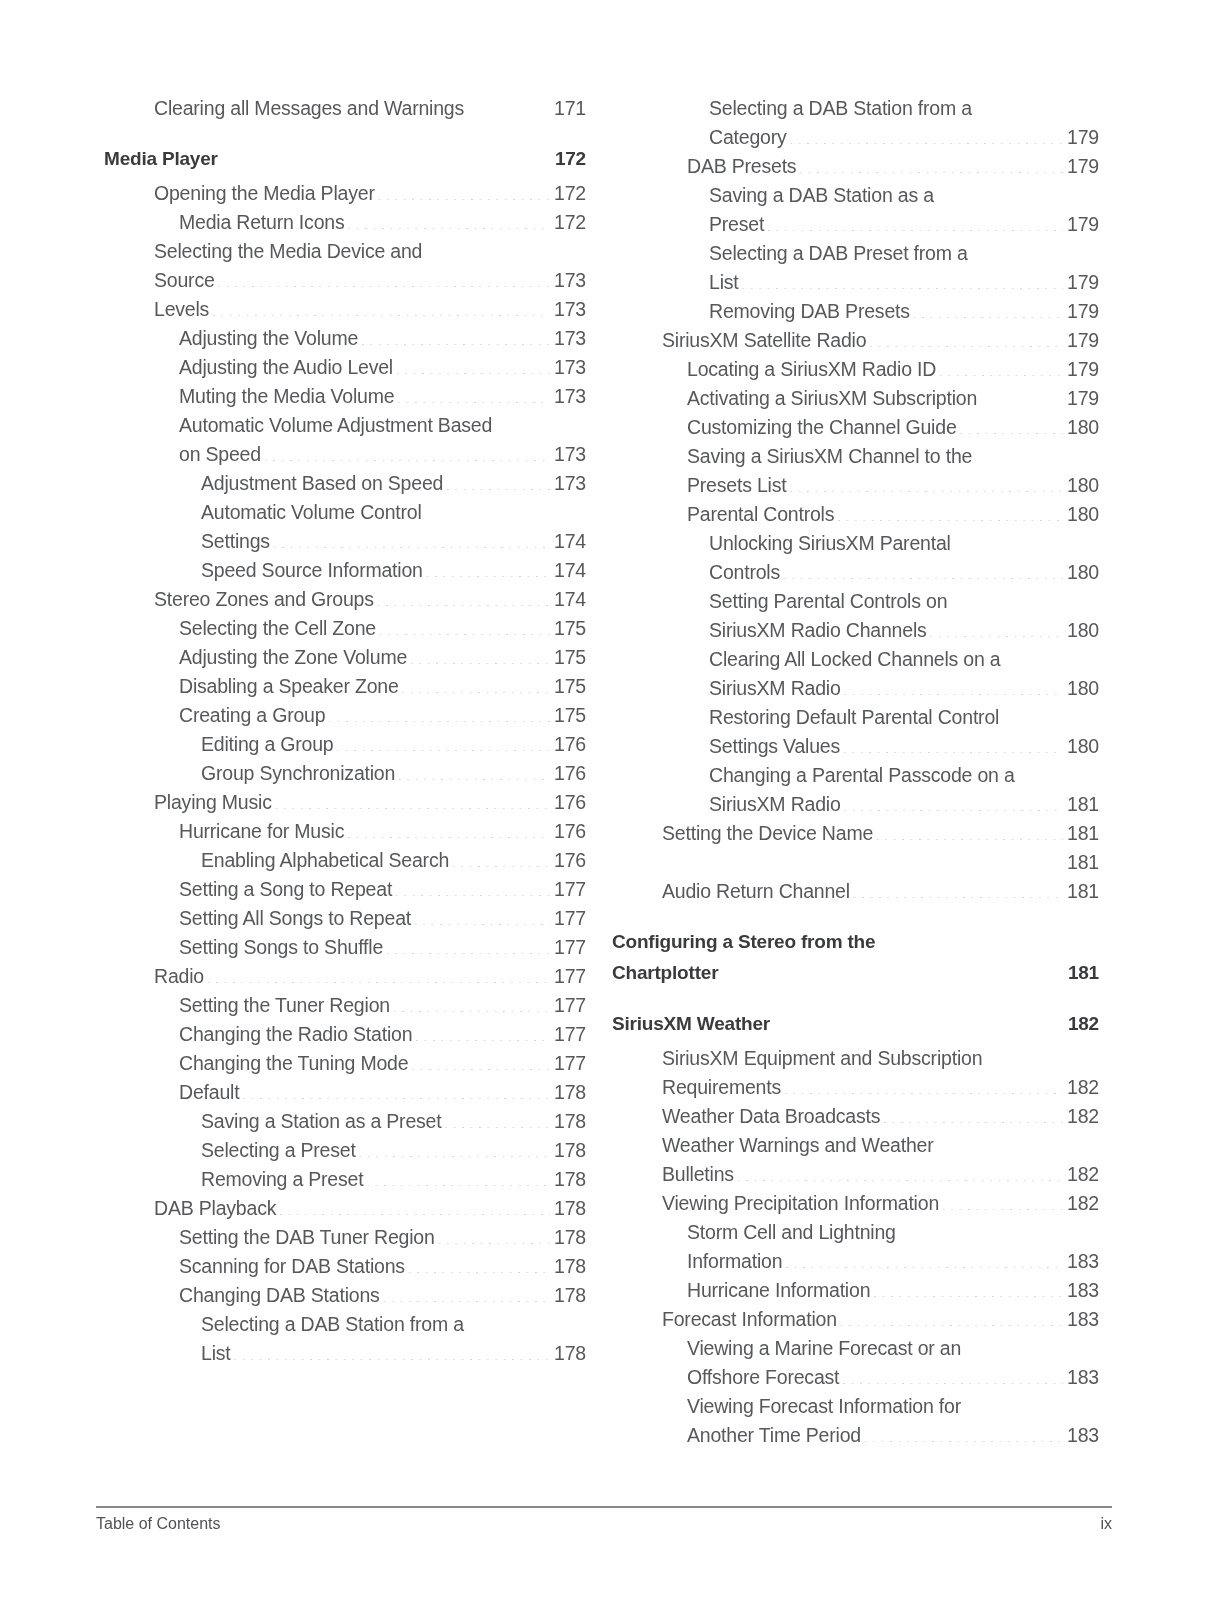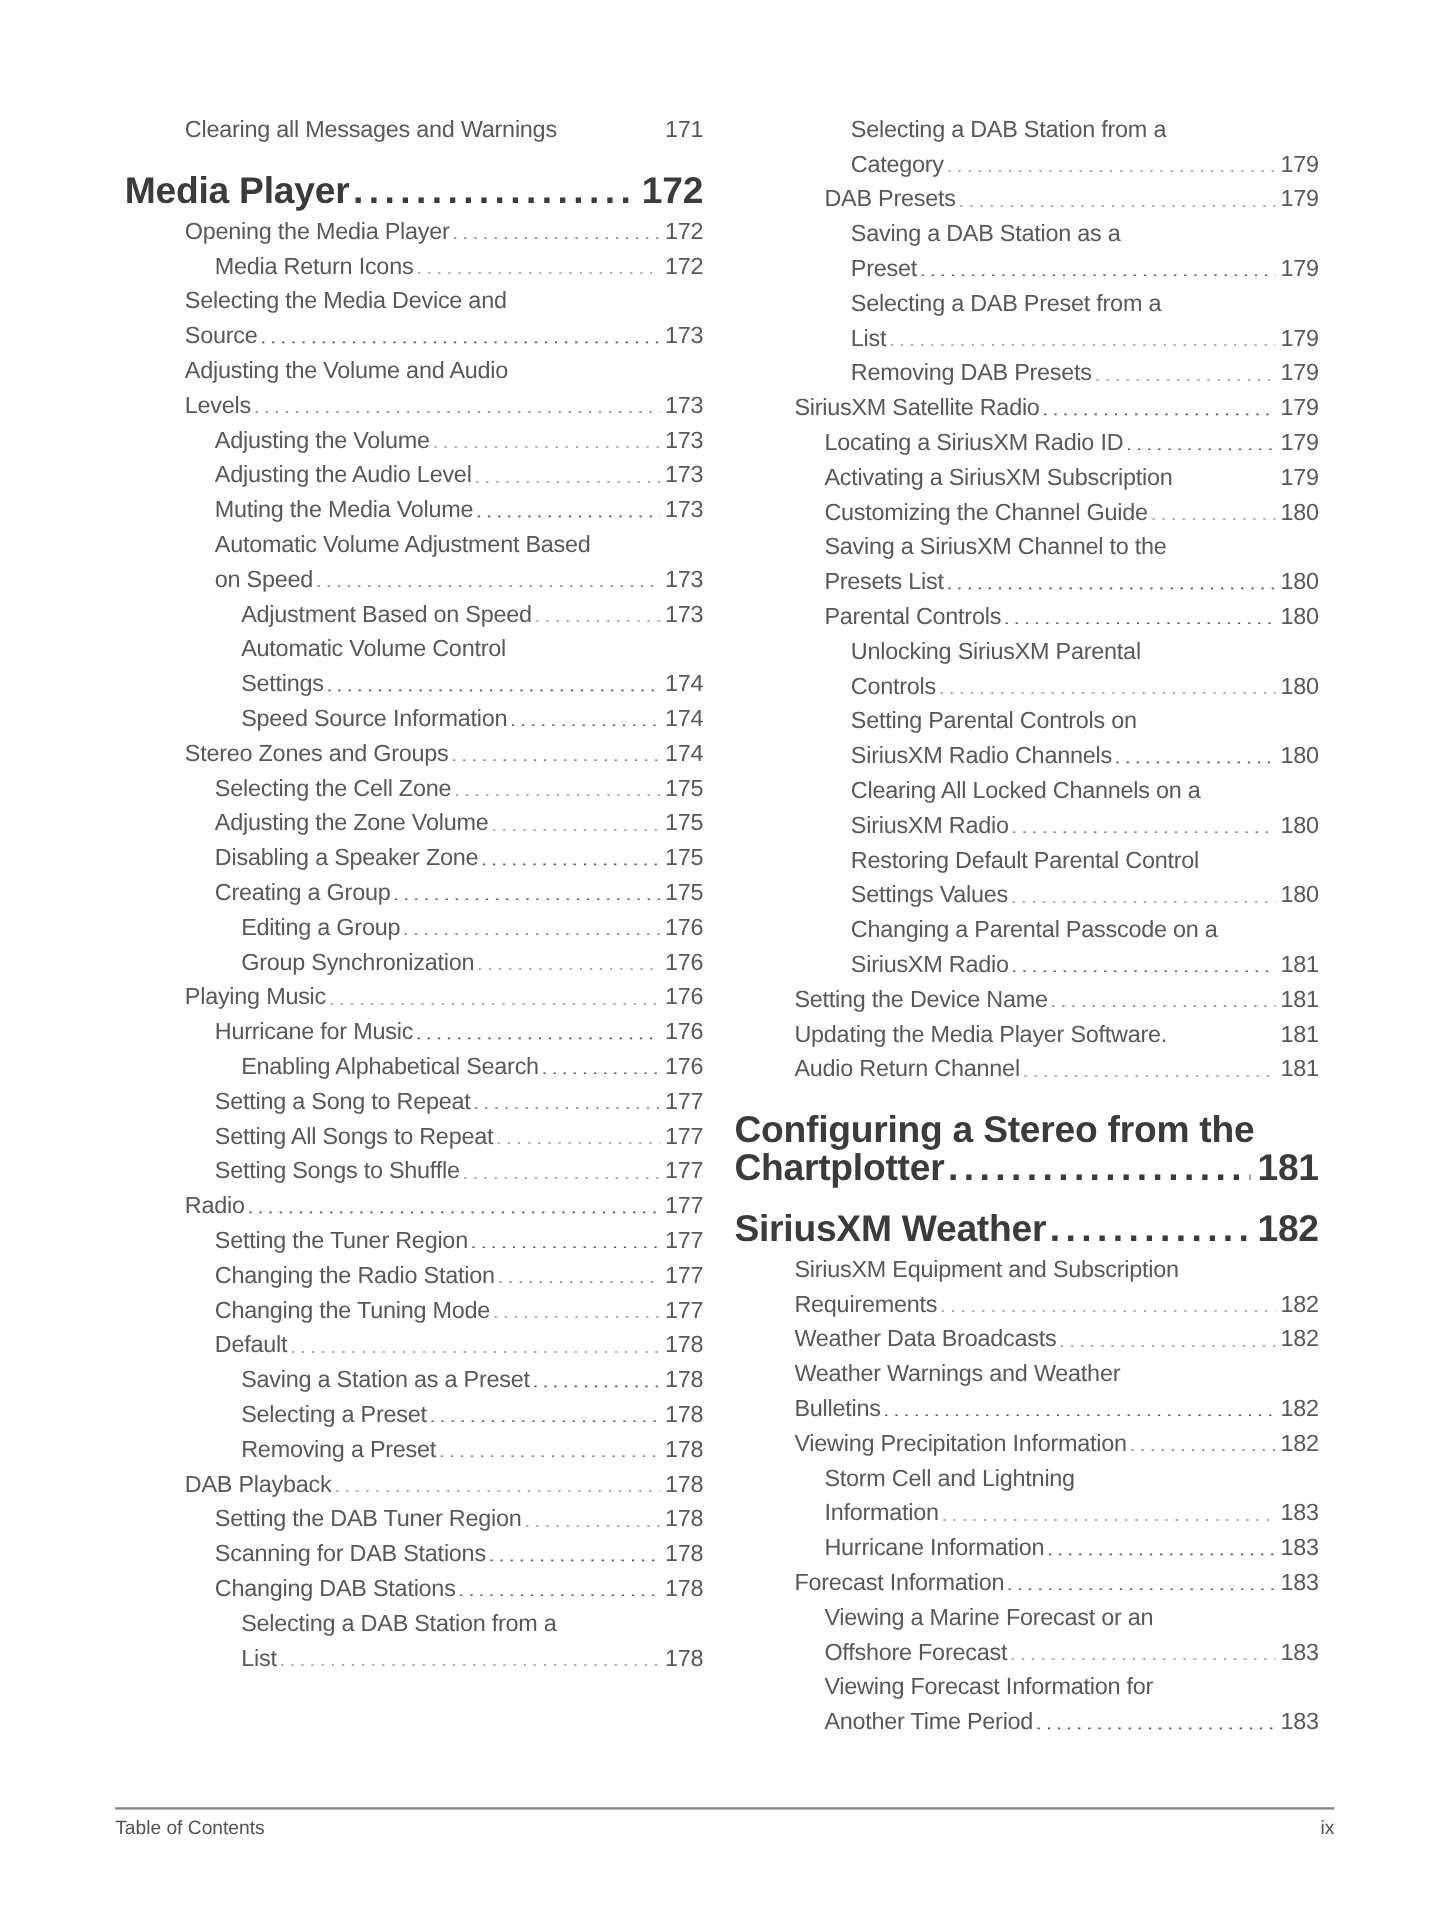--- a/index.html
+++ b/index.html
@@ -28,21 +28,21 @@
     line-height: 29px;
     letter-spacing: -0.2px;
   }
   .level-1 { padding-left: 50px; }
   .level-2 { padding-left: 75px; }
   .level-3 { padding-left: 97px; }
 
   .chapter {
     color: #3a3b3d;
     font-weight: 700;
-    font-size: 31px;
+    font-size: 19px;
     line-height: 31px;
     letter-spacing: -0.2px;
     margin: 20px 0 5px 0;
     padding-left: 0;
   }
 
   .line { display: flex; align-items: baseline; }
   .t { white-space: pre; flex: 0 0 auto; }
   .leader {
     flex: 1 1 auto;
@@ -117,23 +117,20 @@
           <span class="t">Selecting the Media Device and</span>
         </div>
         <div class="line">
           <span class="t">Source</span>
           <span class="leader dotted"></span>
           <span class="pg">173</span>
         </div>
       </div>
       <div class="entry level-1">
         <div class="line">
-          <span class="t">Adjusting the Volume and Audio</span>
-        </div>
-        <div class="line">
           <span class="t">Levels</span>
           <span class="leader dotted"></span>
           <span class="pg">173</span>
         </div>
       </div>
       <div class="entry level-2">
         <div class="line">
           <span class="t">Adjusting the Volume</span>
           <span class="leader dotted"></span>
           <span class="pg">173</span>
@@ -515,21 +512,20 @@
       </div>
       <div class="entry level-1">
         <div class="line">
           <span class="t">Setting the Device Name</span>
           <span class="leader dotted"></span>
           <span class="pg">181</span>
         </div>
       </div>
       <div class="entry level-1">
         <div class="line">
-          <span class="t">Updating the Media Player Software.</span>
           <span class="leader"></span>
           <span class="pg">181</span>
         </div>
       </div>
       <div class="entry level-1">
         <div class="line">
           <span class="t">Audio Return Channel</span>
           <span class="leader dotted"></span>
           <span class="pg">181</span>
         </div>

